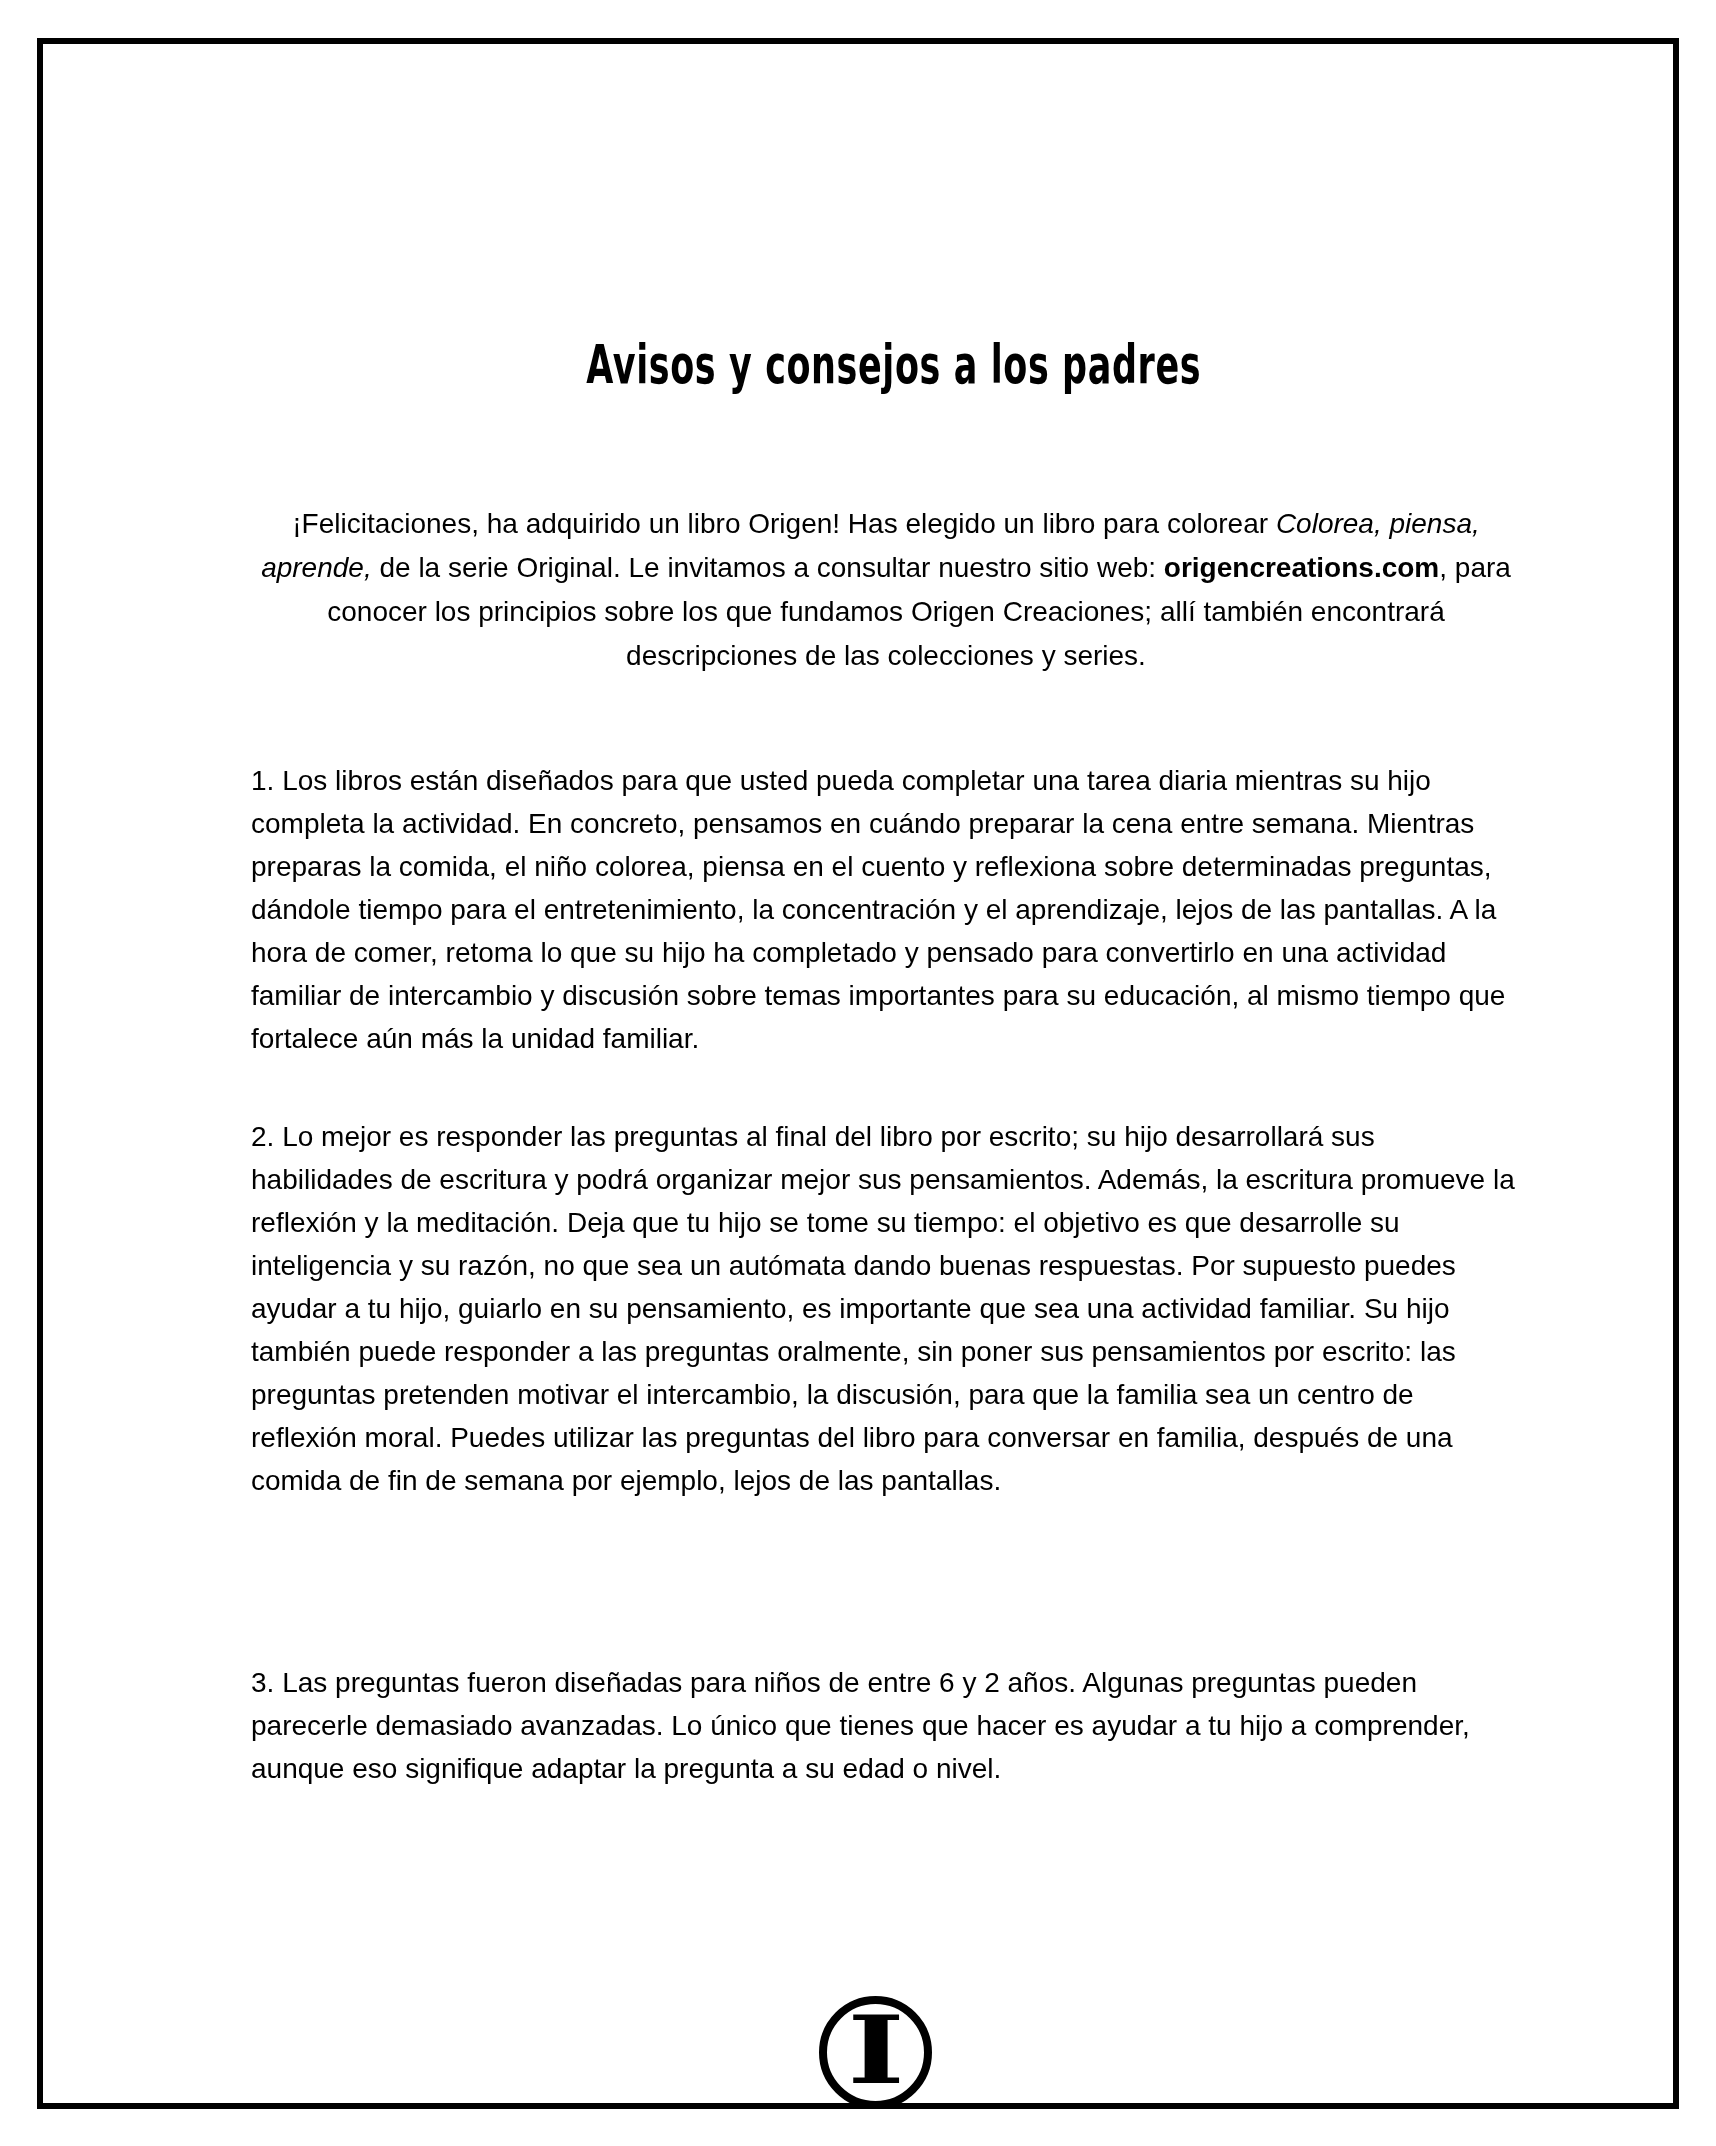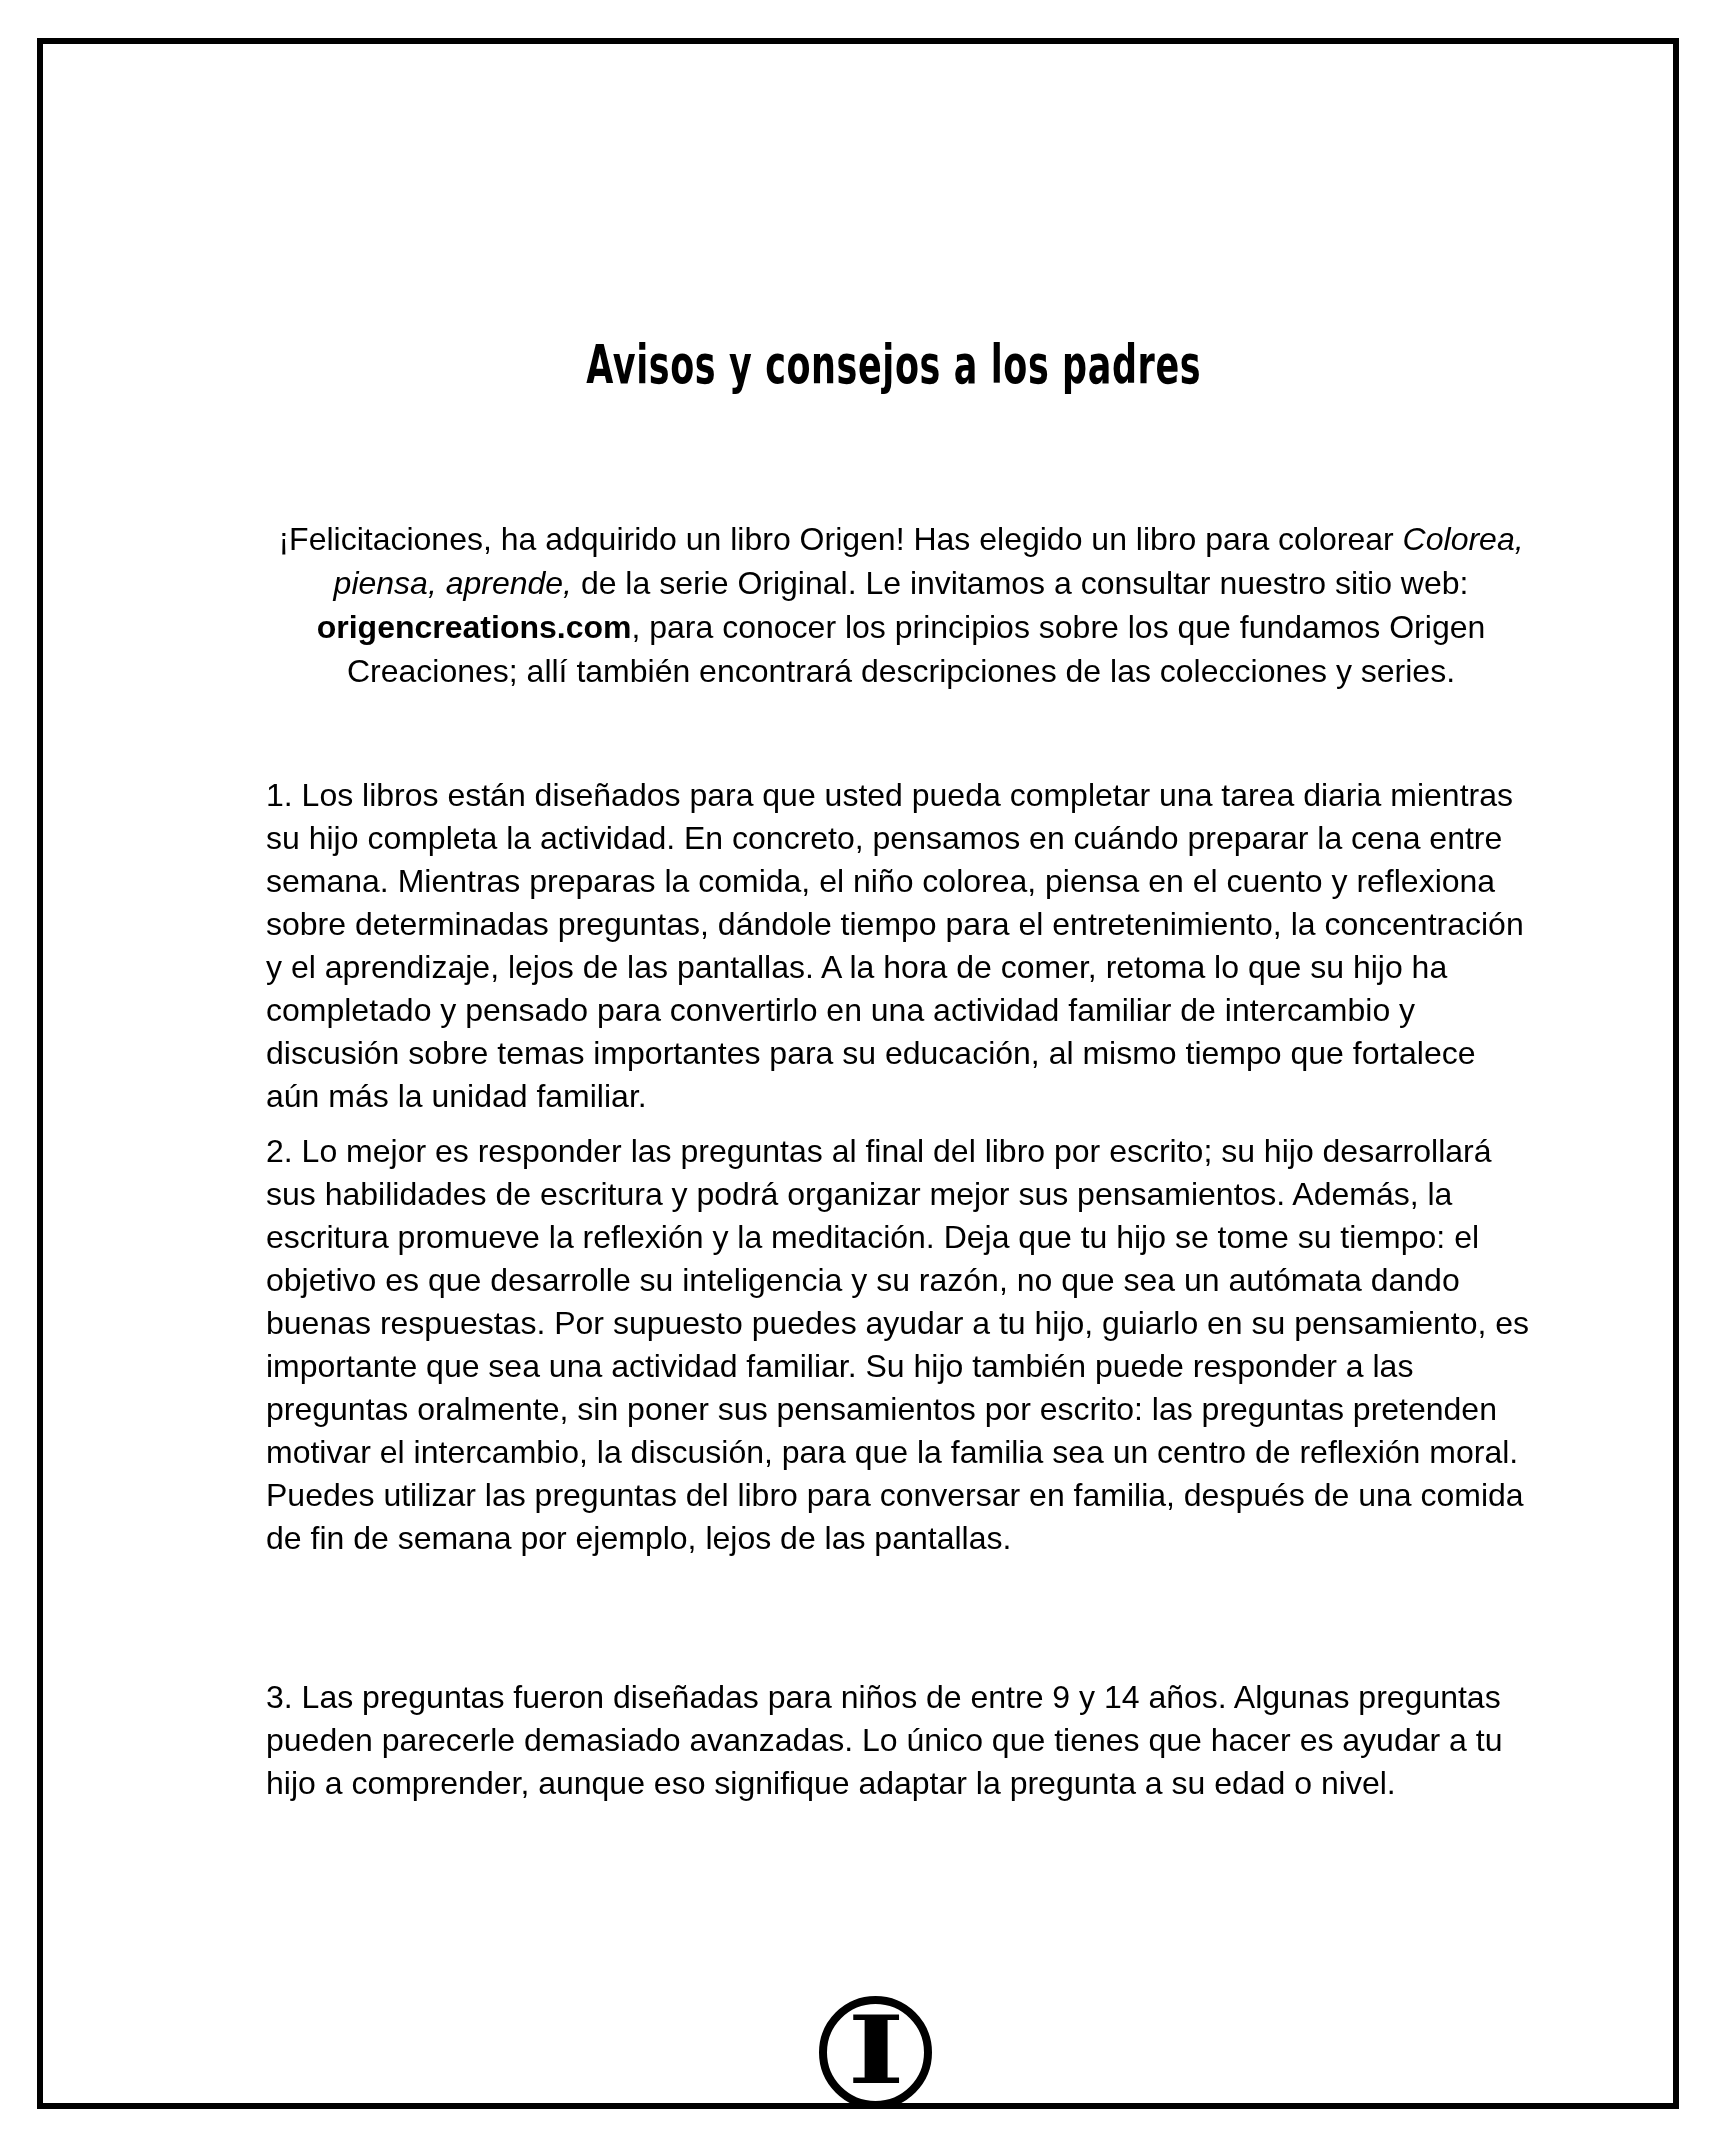--- a/index.html
+++ b/index.html
@@ -41,22 +41,22 @@
   .title-inner {
     display: inline-block;
     transform: scaleX(0.66);
     transform-origin: 50% 50%;
     letter-spacing: 0.9px;
   }
   .para {
     position: absolute;
     left: 251px;
     width: 1270px;
-    margin: 15px;
-    font-size: 32px;
+    margin: 0;
+    font-size: 28px;
     line-height: 43px;
     text-align: left;
   }
   .intro {
     top: 502px;
     line-height: 44px;
     text-align: center;
   }
   .p1 { top: 759px; }
   .p2 { top: 1115px; }
@@ -94,18 +94,18 @@
 <div class="frame"></div>
 
 <h1 class="title"><span class="title-inner">Avisos y consejos a los padres</span></h1>
 
 <p class="para intro"><span>¡Felicitaciones, ha adquirido un libro Origen! Has elegido un libro para colorear </span><em>Colorea, piensa, aprende,</em><span> de la serie Original. Le invitamos a consultar nuestro sitio web: </span><strong>origencreations.com</strong><span>, para conocer los principios sobre los que fundamos Origen Creaciones; allí también encontrará descripciones de las colecciones y series.</span></p>
 
 <p class="para p1">1. Los libros están diseñados para que usted pueda completar una tarea diaria mientras su hijo completa la actividad. En concreto, pensamos en cuándo preparar la cena entre semana. Mientras preparas la comida, el niño colorea, piensa en el cuento y reflexiona sobre determinadas preguntas, dándole tiempo para el entretenimiento, la concentración y el aprendizaje, lejos de las pantallas. A la hora de comer, retoma lo que su hijo ha completado y pensado para convertirlo en una actividad familiar de intercambio y discusión sobre temas importantes para su educación, al mismo tiempo que fortalece aún más la unidad familiar.</p>
 
 <p class="para p2">2. Lo mejor es responder las preguntas al final del libro por escrito; su hijo desarrollará sus habilidades de escritura y podrá organizar mejor sus pensamientos. Además, la escritura promueve la reflexión y la meditación. Deja que tu hijo se tome su tiempo: el objetivo es que desarrolle su inteligencia y su razón, no que sea un autómata dando buenas respuestas. Por supuesto puedes ayudar a tu hijo, guiarlo en su pensamiento, es importante que sea una actividad familiar. Su hijo también puede responder a las preguntas oralmente, sin poner sus pensamientos por escrito: las preguntas pretenden motivar el intercambio, la discusión, para que la familia sea un centro de reflexión moral. Puedes utilizar las preguntas del libro para conversar en familia, después de una comida de fin de semana por ejemplo, lejos de las pantallas.</p>
 
-<p class="para p3">3. Las preguntas fueron diseñadas para niños de entre 9 y 14 años. Algunas preguntas pueden parecerle demasiado avanzadas. Lo único que tienes que hacer es ayudar a tu hijo a comprender, aunque eso signifique adaptar la pregunta a su edad o nivel.</p>
+<p class="para p3">3. Las preguntas fueron diseñadas para niños de entre 6 y 2 años. Algunas preguntas pueden parecerle demasiado avanzadas. Lo único que tienes que hacer es ayudar a tu hijo a comprender, aunque eso signifique adaptar la pregunta a su edad o nivel.</p>
 
 <div class="logo-circle">
   <span class="logo-letter">I</span>
 </div>
 
 
 </body></html>

